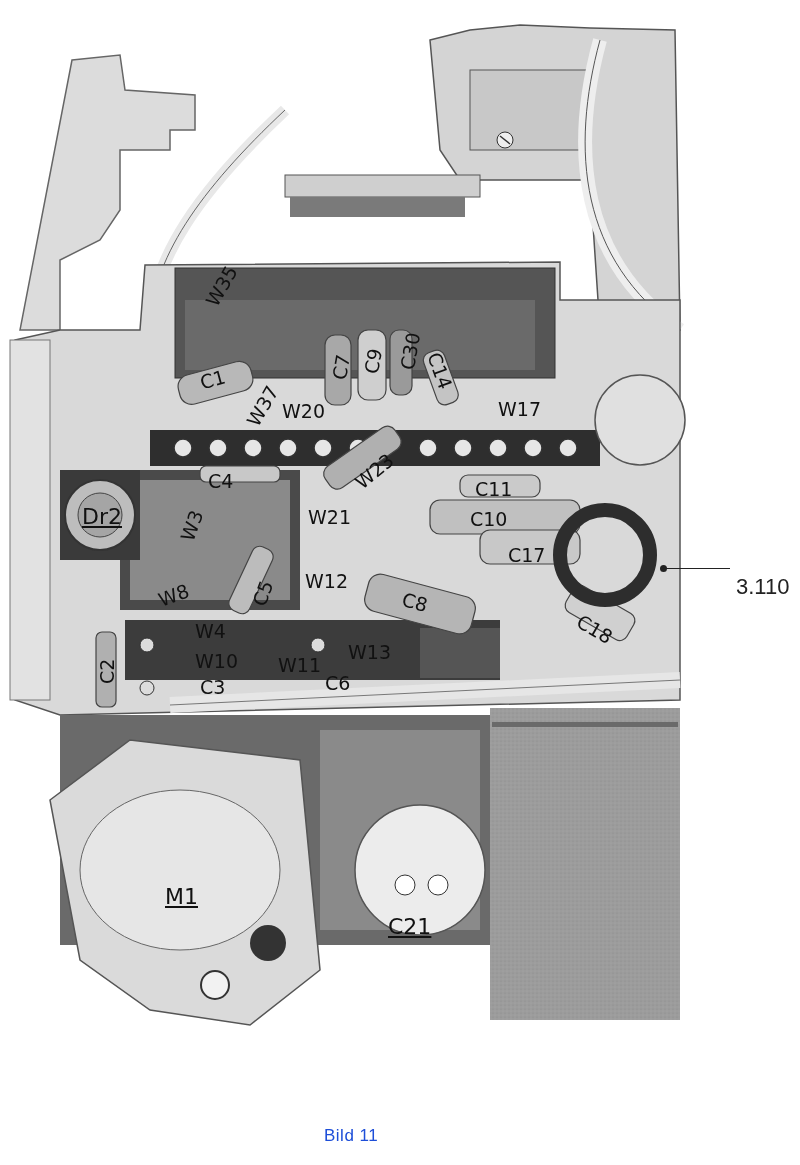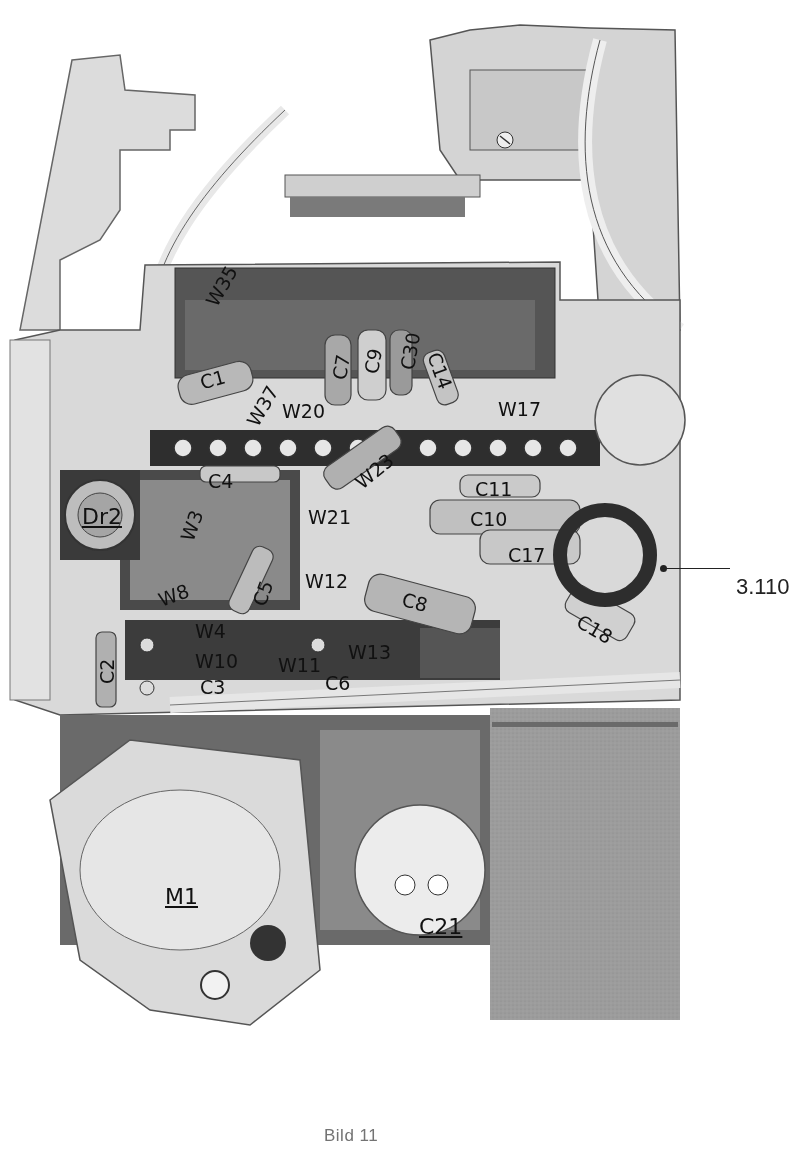--- a/index.html
+++ b/index.html
@@ -7,21 +7,21 @@
          font-family: "Liberation Sans", sans-serif; color: #1a1a1a; }
   .photo { position: absolute; left: 0; top: 0; width: 800px; height: 1060px; }
   .photo svg { position: absolute; left: 0; top: 0; }
   .lbl { position: absolute; font-family: "DejaVu Sans", sans-serif; font-size: 19px;
          color: #111; white-space: nowrap; line-height: 1; transform-origin: left top; }
   .lbl.big { font-size: 22px; text-decoration: underline; }
   .callout-line { position: absolute; left: 664px; top: 568px; width: 66px; height: 1px; background: #222; }
   .callout-dot { position: absolute; left: 660px; top: 565px; width: 7px; height: 7px; border-radius: 50%; background: #222; }
   .callout-text { position: absolute; left: 736px; top: 556px; font-family: "Liberation Sans", sans-serif; font-size: 22px; color: #222; margin-top: 18px; }
   .caption { position: absolute; left: 324px; top: 1126px; font-family: "Liberation Sans", sans-serif;
-             font-size: 17px; color: #737373; letter-spacing: 0.5px; }
+             font-size: 17px; color: #1d4ed8; letter-spacing: 0.5px; }
 </style>
 </head>
 <body>
 
 <div class="photo">
   <svg width="800" height="1060" viewBox="0 0 800 1060">
     <defs>
       <pattern id="grain" width="4" height="4" patternUnits="userSpaceOnUse">
         <rect width="4" height="4" fill="#9c9c9c"></rect>
         <circle cx="1" cy="1" r="0.6" fill="#8a8a8a"></circle>
@@ -139,20 +139,20 @@
   <span class="lbl" style="left:405px;top:590px;transform:rotate(15deg)">C8</span>
   <span class="lbl" style="left:583px;top:612px;transform:rotate(30deg)">C18</span>
   <span class="lbl" style="left:195px;top:622px">W4</span>
   <span class="lbl" style="left:195px;top:652px">W10</span>
   <span class="lbl" style="left:278px;top:656px">W11</span>
   <span class="lbl" style="left:348px;top:643px">W13</span>
   <span class="lbl" style="left:98px;top:684px;transform:rotate(-90deg)">C2</span>
   <span class="lbl" style="left:200px;top:678px">C3</span>
   <span class="lbl" style="left:325px;top:674px">C6</span>
   <span class="lbl big" style="left:165px;top:886px">M1</span>
-  <span class="lbl big" style="left:419px;top:916px">C21</span>
+  <span class="lbl big" style="left:388px;top:916px">C21</span>
 </div>
 
 <div class="callout-dot"></div>
 <div class="callout-line"></div>
 <span class="callout-text">3.110</span>
 
 <div class="caption">Bild 11</div>
 
 </body></html>

